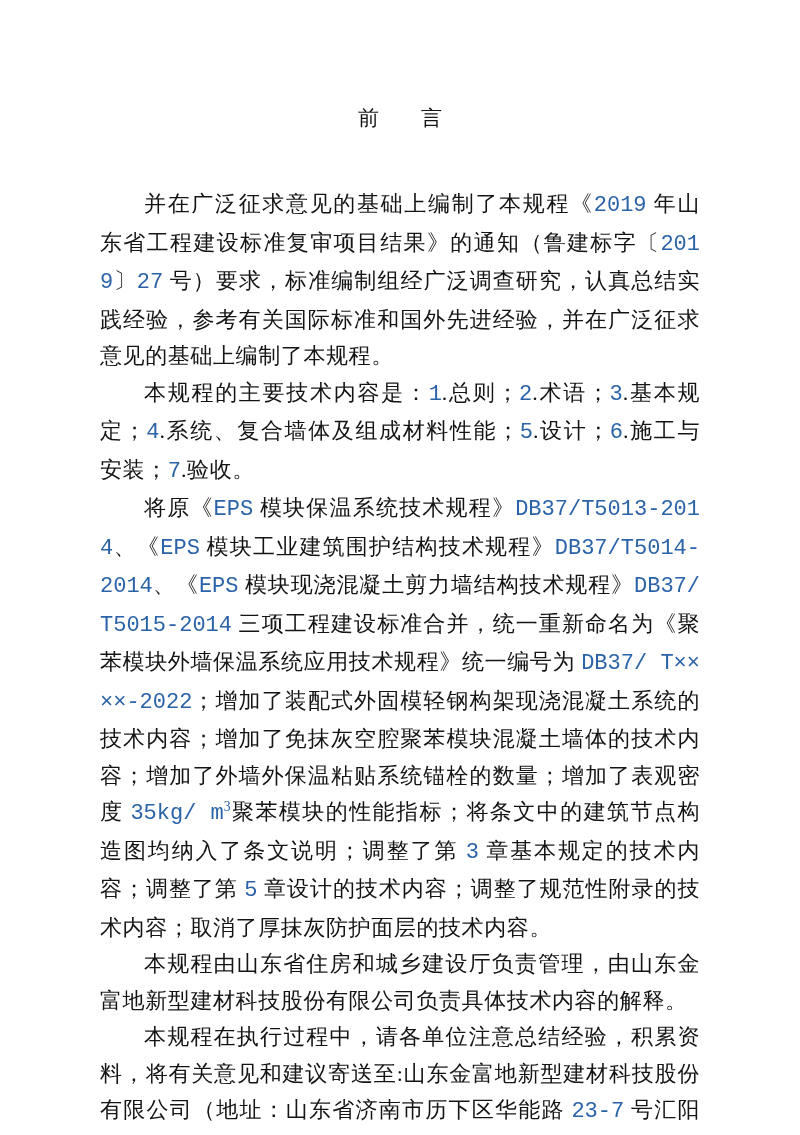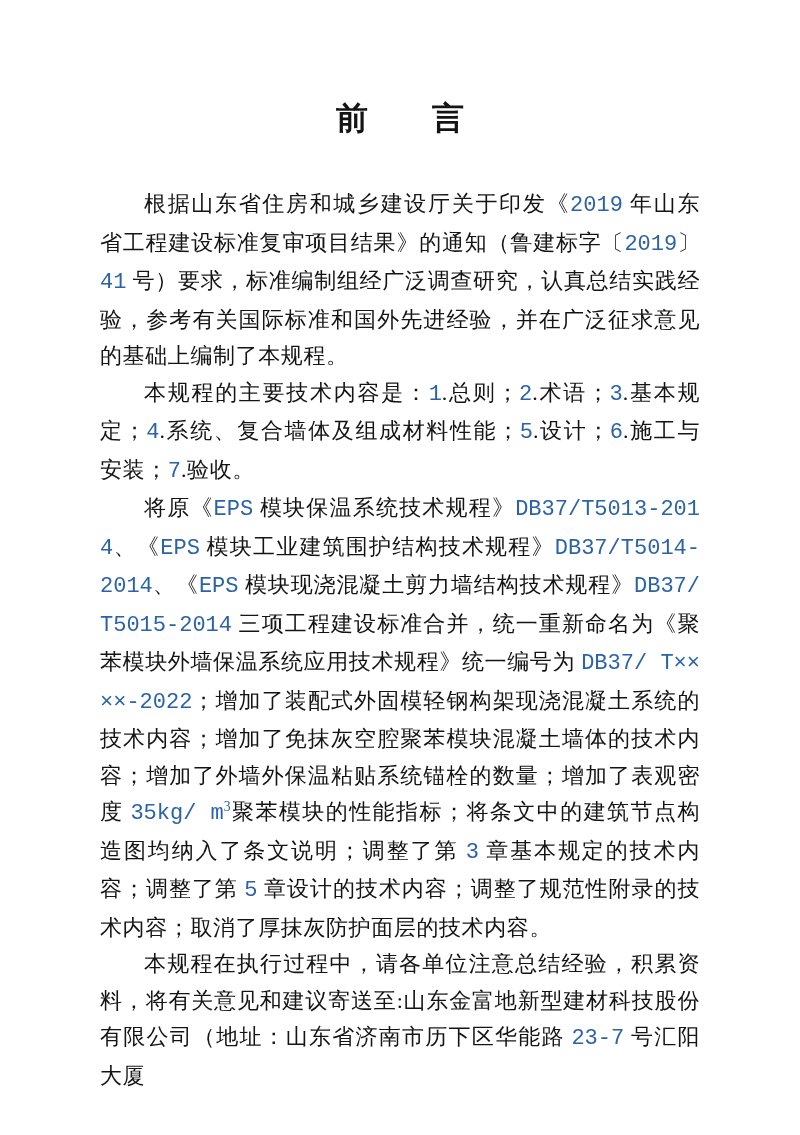--- a/index.html
+++ b/index.html
@@ -16,23 +16,23 @@
     font-family: "Liberation Serif", "DejaVu Serif", serif;
     color: var(--ink);
     overflow: hidden;
   }
   .page {
     width: 800px;
     height: 1135px;
     padding: 96px 100px 0 100px;
   }
   .doc-title {
-    font-size: 32px;
+    font-size: 21px;
     line-height: 44px;
-    font-weight: bold;
+    font-weight: normal;
     text-align: center;
     margin: 0 0 46px 0;
     color: var(--ink);
     white-space: pre;
   }
   .doc-body {
     width: 600px;
     font-size: 22px;
     line-height: 36.5px;
     text-align: justify;
@@ -56,18 +56,19 @@
     font-size: 0.62em;
     line-height: 0;
   }
 </style>
 </head>
 <body>
 
 <div class="page">
   <h1 class="doc-title">前　　言</h1>
   <div class="doc-body">
-      <p class="para"><span class="run run-cn">根据山东省住房和城乡建设厅关于印发《</span><span class="run run-lat">2019</span><span class="run run-cn"> 年山东省工程建设标准复审项目结果》的通知（鲁建标字〔</span><span class="run run-lat">2019</span><span class="run run-cn">〕</span><span class="run run-lat">41</span><span class="run run-cn"> 号）要求，标准编制组经广泛调查研究，认真总结实践经验，参考有关国际标准和国外先进经验，并在广泛征求意见的基础上编制了本规程。</span></p>
+      <p class="para"><span class="run run-cn">并在广泛征求意见的基础上编制了本规程《</span><span class="run run-lat">2019</span><span class="run run-cn"> 年山东省工程建设标准复审项目结果》的通知（鲁建标字〔</span><span class="run run-lat">2019</span><span class="run run-cn">〕</span><span class="run run-lat">27</span><span class="run run-cn"> 号）要求，标准编制组经广泛调查研究，认真总结实践经验，参考有关国际标准和国外先进经验，并在广泛征求意见的基础上编制了本规程。</span></p>
       <p class="para"><span class="run run-cn">本规程的主要技术内容是：</span><span class="run run-lat">1</span><span class="run run-cn">.总则；</span><span class="run run-lat">2</span><span class="run run-cn">.术语；</span><span class="run run-lat">3</span><span class="run run-cn">.基本规定；</span><span class="run run-lat">4</span><span class="run run-cn">.系统、复合墙体及组成材料性能；</span><span class="run run-lat">5</span><span class="run run-cn">.设计；</span><span class="run run-lat">6</span><span class="run run-cn">.施工与安装；</span><span class="run run-lat">7</span><span class="run run-cn">.验收。</span></p>
       <p class="para"><span class="run run-cn">将原《</span><span class="run run-lat">EPS</span><span class="run run-cn"> 模块保温系统技术规程》</span><span class="run run-lat">DB37/T5013-2014</span><span class="run run-cn">、《</span><span class="run run-lat">EPS</span><span class="run run-cn"> 模块工业建筑围护结构技术规程》</span><span class="run run-lat">DB37/T5014-2014</span><span class="run run-cn">、《</span><span class="run run-lat">EPS</span><span class="run run-cn"> 模块现浇混凝土剪力墙结构技术规程》</span><span class="run run-lat">DB37/T5015-2014</span><span class="run run-cn"> 三项工程建设标准合并，统一重新命名为《聚苯模块外墙保温系统应用技术规程》统一编号为 </span><span class="run run-lat">DB37/ T××××-2022</span><span class="run run-cn">；增加了装配式外固模轻钢构架现浇混凝土系统的技术内容；增加了免抹灰空腔聚苯模块混凝土墙体的技术内容；增加了外墙外保温粘贴系统锚栓的数量；增加了表观密度 </span><span class="run run-lat">35kg/ m</span><span class="run run-sup">3</span><span class="run run-cn">聚苯模块的性能指标；将条文中的建筑节点构造图均纳入了条文说明；调整了第 </span><span class="run run-lat">3</span><span class="run run-cn"> 章基本规定的技术内容；调整了第 </span><span class="run run-lat">5</span><span class="run run-cn"> 章设计的技术内容；调整了规范性附录的技术内容；取消了厚抹灰防护面层的技术内容。</span></p>
+      <p class="para"><span class="run run-cn">本规程由山东省住房和城乡建设厅负责管理，由山东金富地新型建材科技股份有限公司负责具体技术内容的解释。</span></p>
       <p class="para"><span class="run run-cn">本规程在执行过程中，请各单位注意总结经验，积累资料，将有关意见和建议寄送至:山东金富地新型建材科技股份有限公司（地址：山东省济南市历下区华能路 </span><span class="run run-lat">23-7</span><span class="run run-cn"> 号汇阳大厦 </span></p>
     </div>
 </div>
 
 </body></html>

